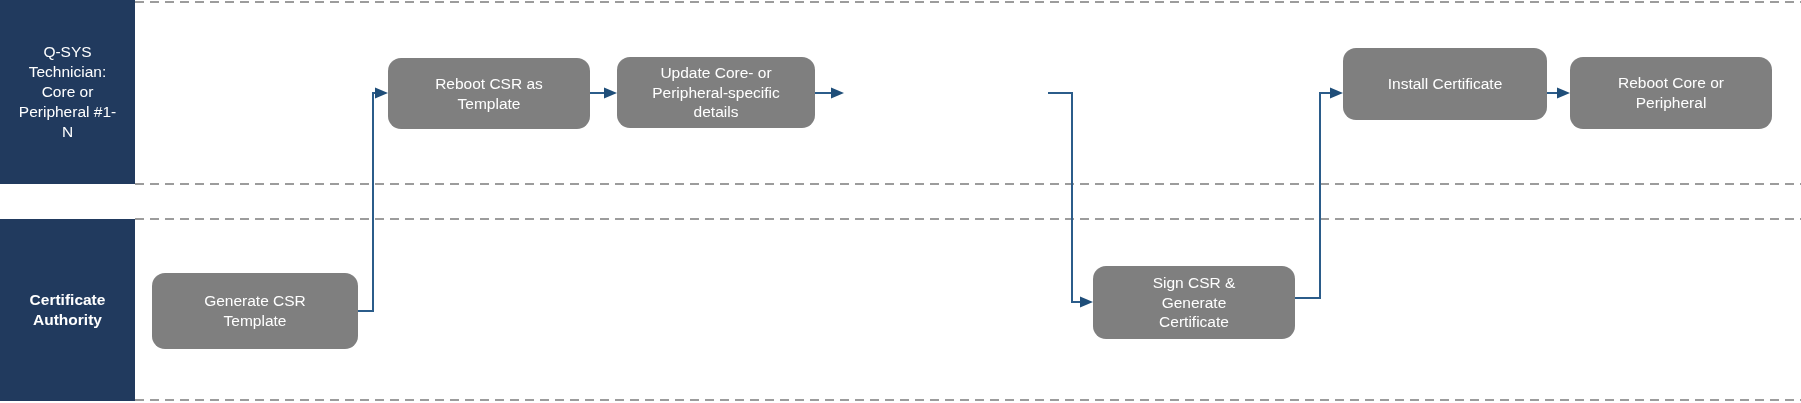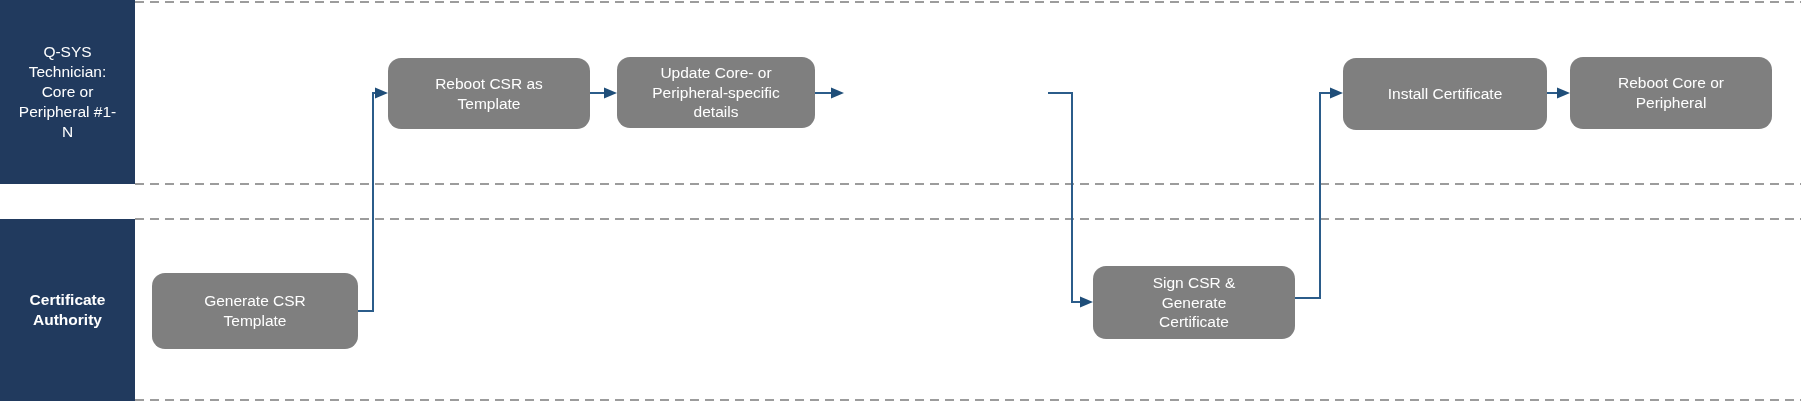--- a/index.html
+++ b/index.html
@@ -125,17 +125,17 @@
 
   <div class="node" style="left:152px; top:273px; width:206px; height:76px; padding:0 42px">Generate CSR Template</div>
 
   <div class="node" style="left:388px; top:58px; width:202px; height:71px; padding:0 28px">Reboot CSR as Template</div>
 
   <div class="node" style="left:617px; top:57px; width:198px; height:71px; padding:0 16px">Update Core- or Peripheral-specific details</div>
 
 
   <div class="node" style="left:1093px; top:266px; width:202px; height:73px; padding:4px 48px">Sign CSR &amp; Generate Certificate</div>
 
-  <div class="node" style="left:1343px; top:58px; width:204px; height:72px">Install Certificate</div>
+  <div class="node" style="left:1343px; top:48px; width:204px; height:72px">Install Certificate</div>
 
   <div class="node" style="left:1570px; top:57px; width:202px; height:72px; padding:0 24px">Reboot Core or Peripheral</div>
 
 </div>
 
 </body></html>

